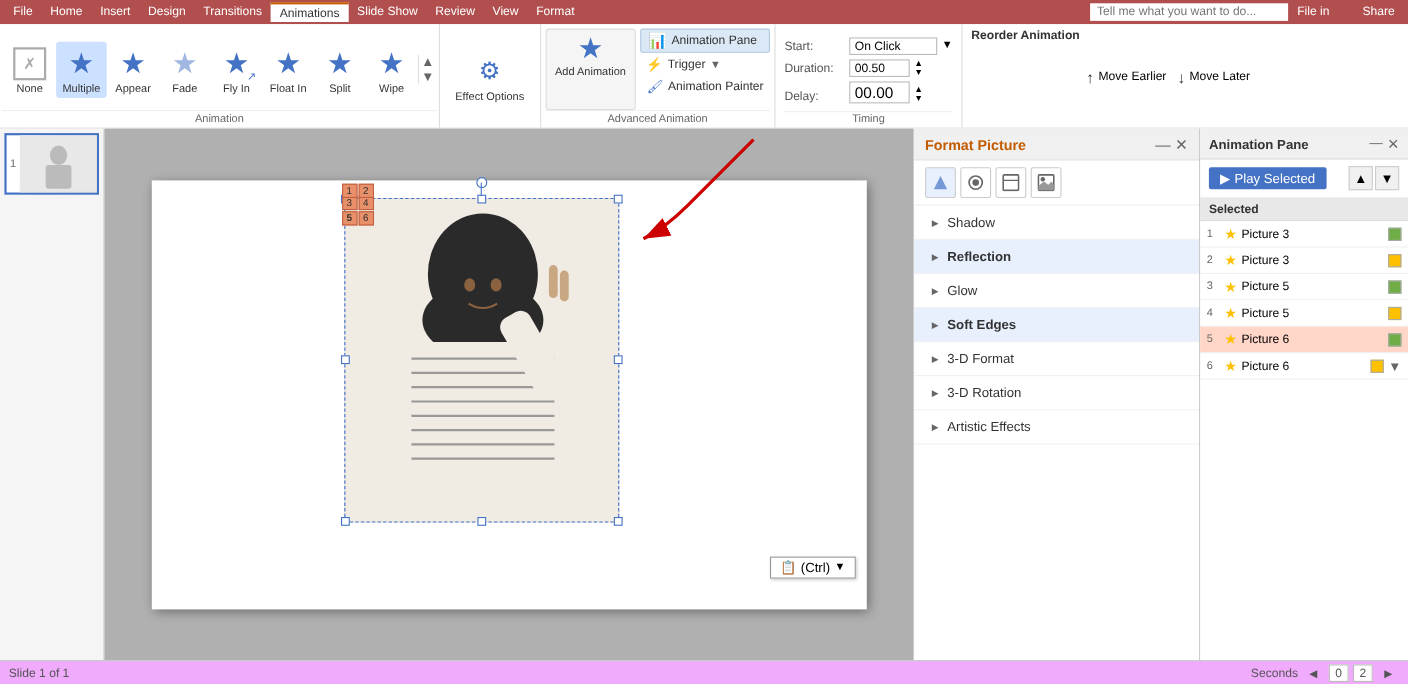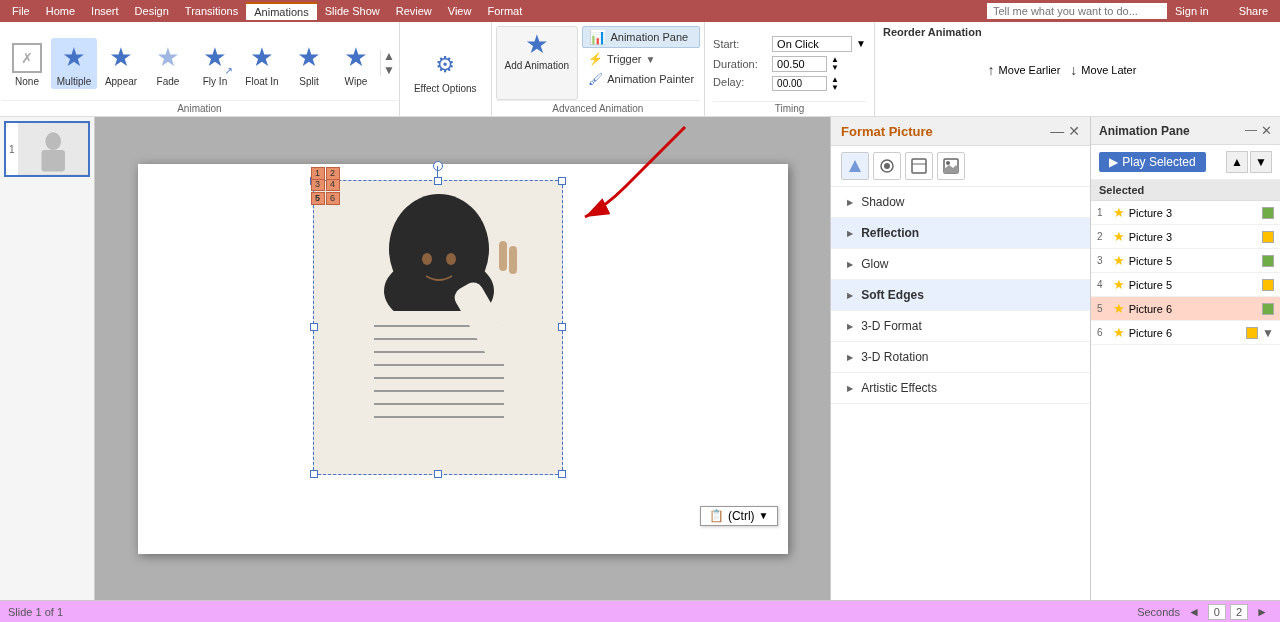--- a/index.html
+++ b/index.html
@@ -13,21 +13,21 @@
   <span style="color:white;font-size:11px;padding:2px 8px;cursor:pointer;">Home</span>
   <span style="color:white;font-size:11px;padding:2px 8px;cursor:pointer;">Insert</span>
   <span style="color:white;font-size:11px;padding:2px 8px;cursor:pointer;">Design</span>
   <span style="color:white;font-size:11px;padding:2px 8px;cursor:pointer;">Transitions</span>
   <span style="color:white;font-size:11px;padding:2px 8px;cursor:pointer;background:white;color:#333;border-top:2px solid #c25b00;">Animations</span>
   <span style="color:white;font-size:11px;padding:2px 8px;cursor:pointer;">Slide Show</span>
   <span style="color:white;font-size:11px;padding:2px 8px;cursor:pointer;">Review</span>
   <span style="color:white;font-size:11px;padding:2px 8px;cursor:pointer;">View</span>
   <span style="color:white;font-size:11px;padding:2px 8px;cursor:pointer;">Format</span>
   <input type="text" style="margin-left: auto; width: 180px; font-size: 11px; padding: 2px 6px; border: none;" placeholder="Tell me what you want to do...">
-  <span style="color:white;font-size:11px;padding:2px 8px;cursor:pointer;">Sign in</span>
+  <span style="color:white;font-size:11px;padding:2px 8px;cursor:pointer;">File in</span>
   <span style="color:white;font-size:11px;padding:2px 8px;cursor:pointer;margin-left:14px;">Share</span>
 </div>
 
 <div style="background:white;border-bottom:1px solid #ddd;height:95px;display:flex;align-items:stretch;">
 
   <div style="display:flex;flex-direction:column;border-right:1px solid #ddd;padding:4px 2px 2px 2px;">
     <div style="display:flex;align-items:center;flex:1;gap:1px;padding:0 2px;">
 
       <div style="display:flex;flex-direction:column;align-items:center;cursor:pointer;padding:2px 5px;border-radius:3px;min-width:46px;">
         <div style="width:36px;height:36px;display:flex;align-items:center;justify-content:center;">
@@ -135,23 +135,23 @@
       <div style="display:flex;align-items:center;gap:4px;">
         <span style="font-size:11px;color:#555;width:55px;">Start:</span>
         <input type="text" style="width: 80px; font-size: 11px; padding: 1px 4px; border: 1px solid rgb(187, 187, 187);" value="On Click">
         <span style="font-size:10px;cursor:pointer;">▼</span>
       </div>
       <div style="display:flex;align-items:center;gap:4px;">
         <span style="font-size:11px;color:#555;width:55px;">Duration:</span>
         <input type="text" style="width: 55px; font-size: 11px; padding: 1px 4px; border: 1px solid rgb(187, 187, 187);" value="00.50">
         <span style="font-size:8px;cursor:pointer;display:inline-flex;flex-direction:column;line-height:1;">▲<br>▼</span>
       </div>
-      <div style="display:flex;align-items:flex-start;gap:4px;">
+      <div style="display:flex;align-items:flex-end;gap:4px;">
         <span style="font-size:11px;color:#555;width:55px;">Delay:</span>
-        <input type="text" style="width: 55px; font-size: 10px; padding: 1px 4px; border: 1px solid rgb(187, 187, 187);" value="00.00">
+        <input type="text" style="width: 55px; font-size: 14px; padding: 1px 4px; border: 1px solid rgb(187, 187, 187);" value="00.00">
         <span style="font-size:8px;cursor:pointer;display:inline-flex;flex-direction:column;line-height:1;">▲<br>▼</span>
       </div>
     </div>
     <div style="font-size:10px;color:#666;border-top:1px solid #eee;padding-top:1px;text-align:center;">Timing</div>
   </div>
 
   <div style="display:flex;flex-direction:column;padding:4px 8px 2px 8px;">
     <div style="display:flex;flex-direction:row;gap:2px;flex:1;justify-content:center;">
       <div style="font-size:11px;font-weight:bold;color:#333;">Reorder Animation</div>
       <div style="display:flex;align-items:center;gap:4px;cursor:pointer;padding:2px 4px;border-radius:2px;">

